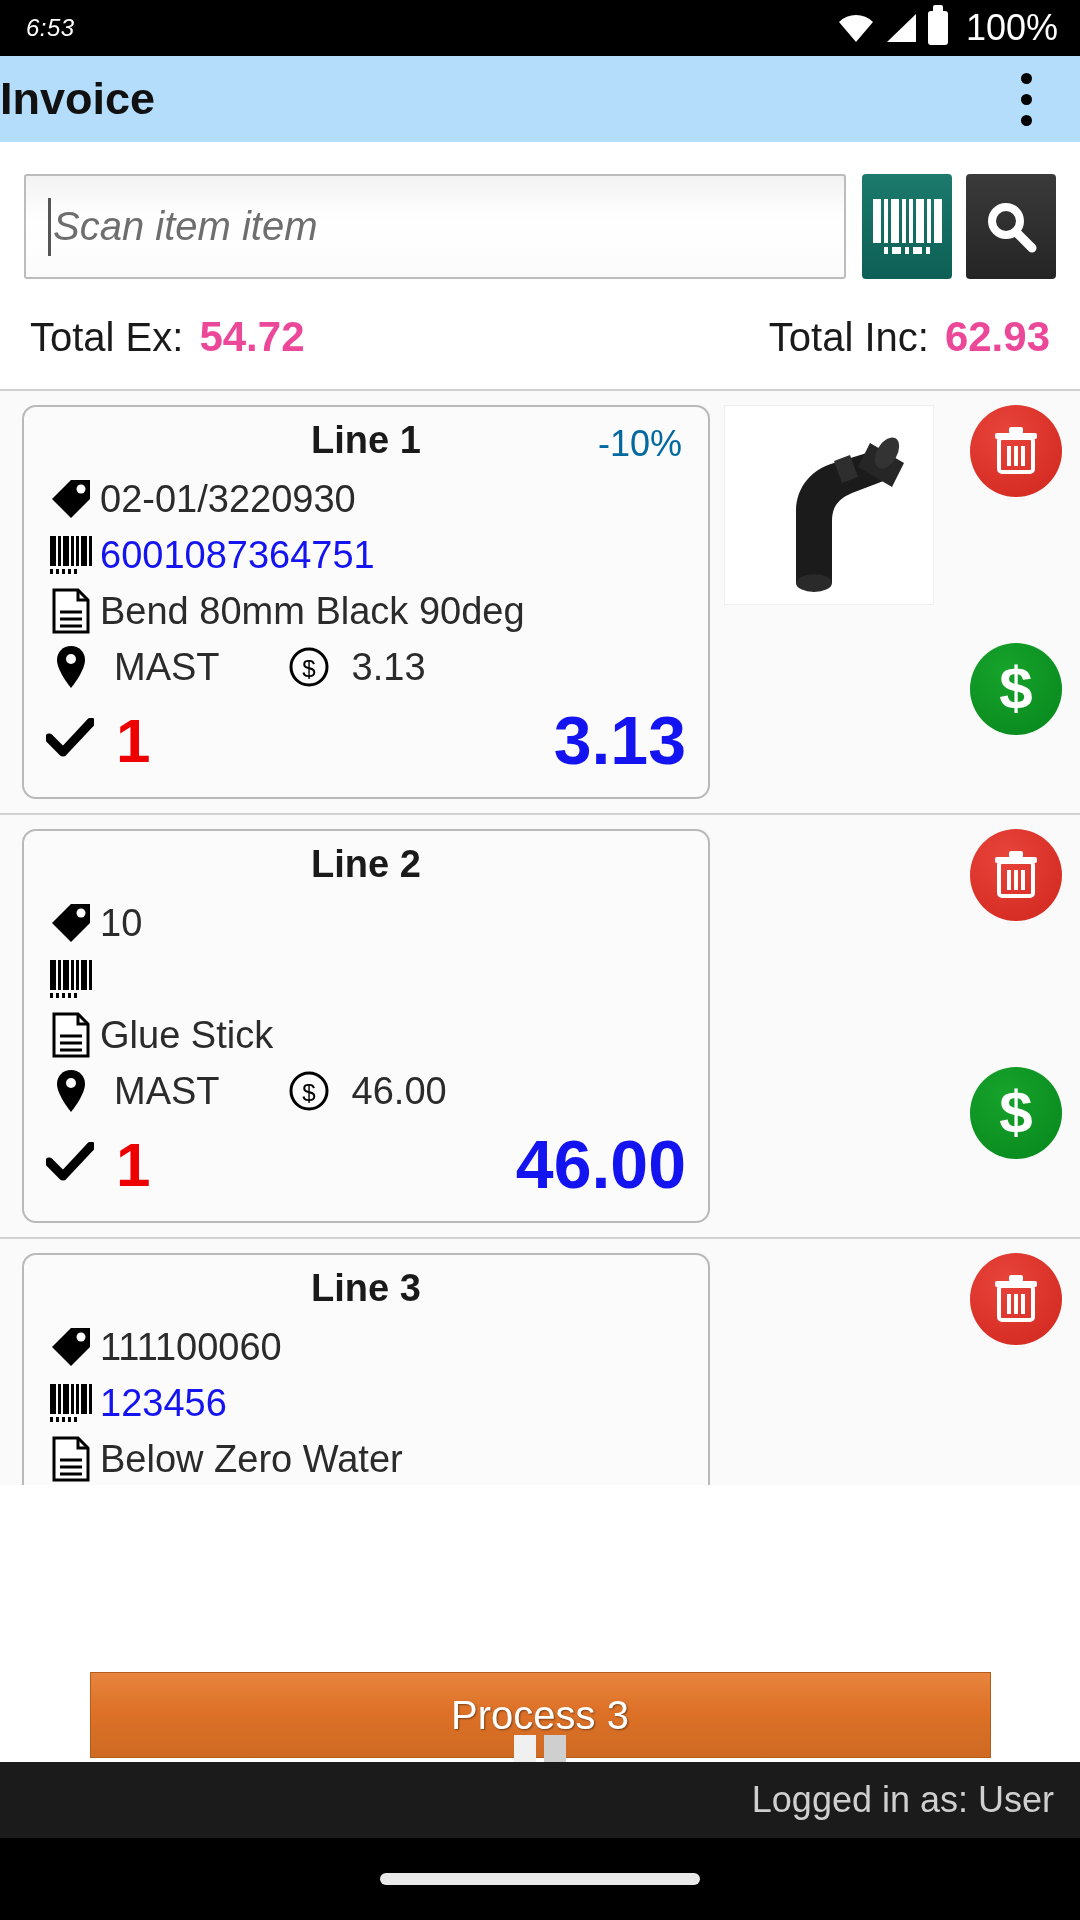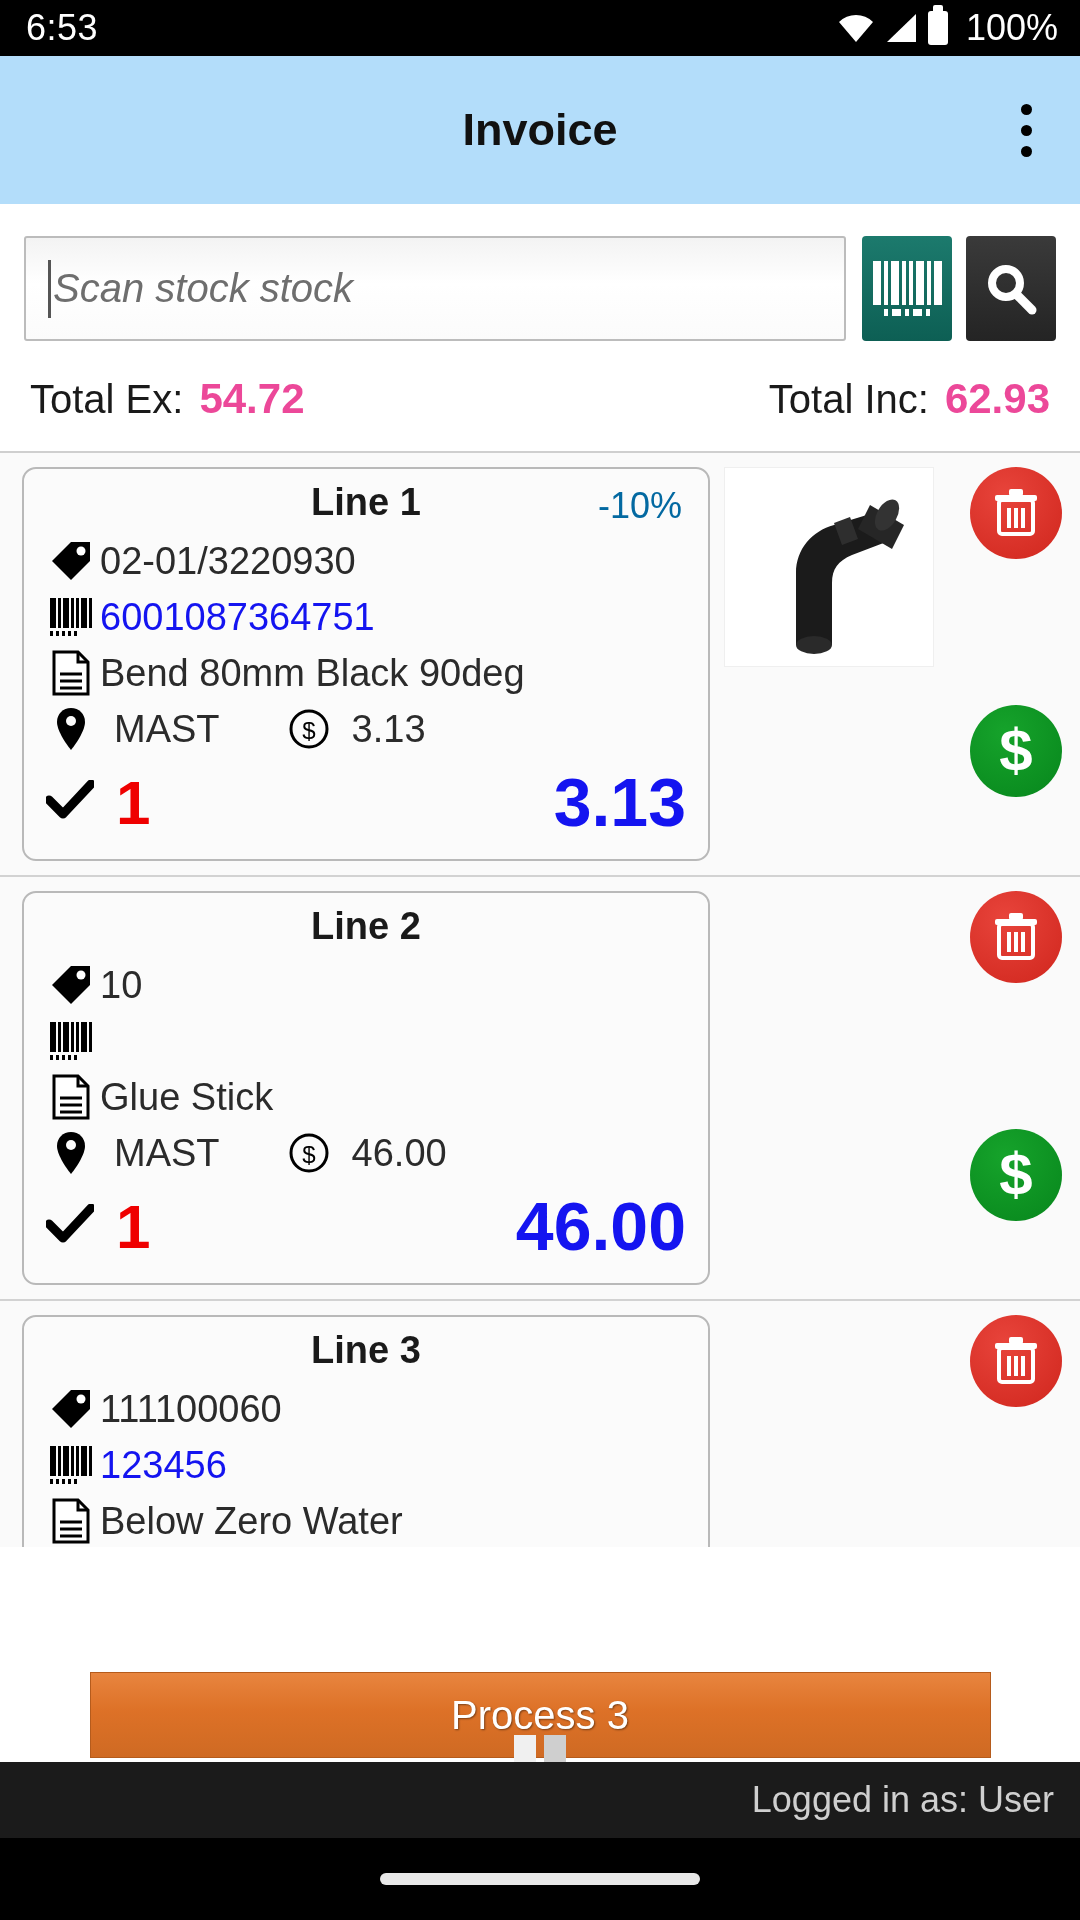--- a/index.html
+++ b/index.html
@@ -10,37 +10,37 @@
     overflow:hidden;
     position:relative;
   }
 
   
   .status-bar{
     height:56px; background:#000; color:#fff;
     display:flex; align-items:center; justify-content:space-between;
     padding:0 22px 0 26px;
   }
-  .status-time{ font-size:36px; letter-spacing:.5px; }
+  .status-time{ font-size:24px; letter-spacing:.5px;font-style:italic; }
   .status-icons{ display:flex; align-items:center; gap:10px;text-align:center; }
   .wifi-ico{ width:36px; height:30px; }
   .sig-ico{ width:34px; height:30px; }
   .batt-ico{
     width:20px; height:34px; background:#fff; border-radius:3px; position:relative;
   }
   .batt-ico:before{
     content:""; position:absolute; top:-6px; left:5px; width:10px; height:6px;
     background:#fff; border-radius:2px 2px 0 0;
   }
   .batt-pct{ font-size:36px; margin-left:8px; }
 
   
   .app-bar{
-    height:148px; background:#b3ddfa;
-    display:flex; align-items:center; justify-content:center; position:relative;
+    height:86px; background:#b3ddfa;
+    display:flex; align-items:center; position:relative;
   }
   .app-title{ font-size:45px; font-weight:bold; color:#111; }
   .overflow-btn{
     position:absolute; right:18px; top:50%; transform:translateY(-50%);
     width:72px; height:88px; display:flex; flex-direction:column;
     align-items:center; justify-content:center; gap:10px;
   }
   .overflow-btn i{ width:11px; height:11px; border-radius:50%; background:#000; display:block; }
 
   
@@ -209,21 +209,21 @@
   <div class="overflow-btn">
     <i></i>
       <i></i>
       <i></i>
   </div>
 </div>
 
 <div class="search-row">
   <div class="search-field">
     <div class="caret"></div>
-    <div class="ph">Scan stock stock</div>
+    <div class="ph">Scan item item</div>
   </div>
 
   <div class="icon-btn scan-btn">
     <div class="barcode-glyph">
       <div class="bars">
         <span class="w"></span>
           <span></span>
           <span class="w"></span>
           <span></span>
         <span></span>

